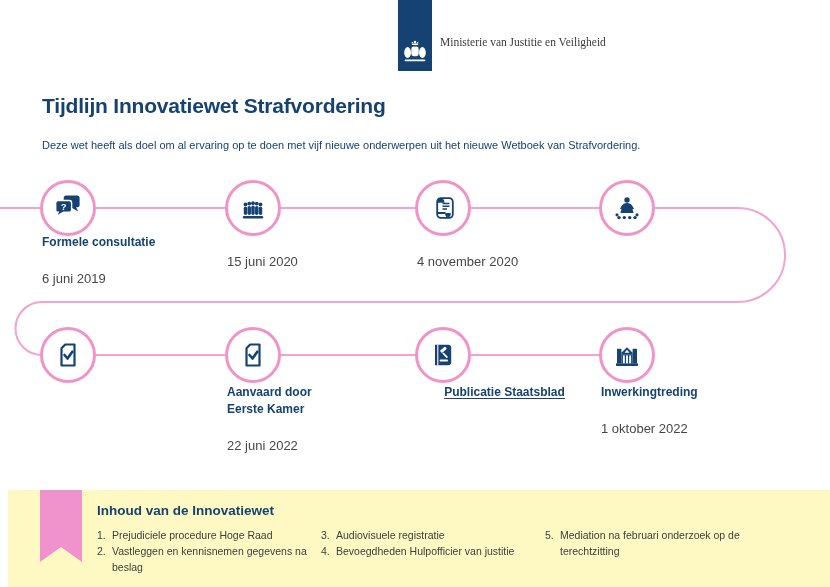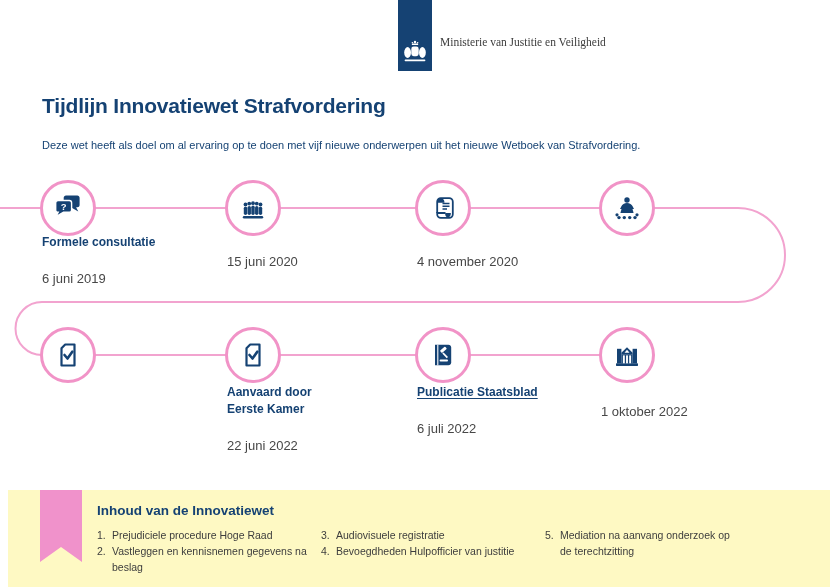--- a/index.html
+++ b/index.html
@@ -174,25 +174,25 @@
     <div class="m-date">15 juni 2020</div>
   </div>
   <div class="label" style="left:417px;top:234px;width:175px;">
     <div class="m-date">4 november 2020</div>
   </div>
 
   <div class="label" style="left:227px;top:384px;width:112px;">
     <div class="m-title">Aanvaard door Eerste Kamer</div>
     <div class="m-date">22 juni 2022</div>
   </div>
-  <div class="label" style="left:417px;top:384px;width:175px;">
+  <div class="label" style="left:417px;top:384px;width:175px;text-align:center;">
     <div class="m-title link">Publicatie Staatsblad</div>
-    <div class="m-date">6 juli 2022</div>
   </div>
   <div class="label" style="left:601px;top:384px;width:170px;">
+    <div class="m-title">Inwerkingtreding</div>
     <div class="m-date">1 oktober 2022</div>
   </div>
 
   <div class="inhoud-box">
     <div class="ribbon"></div>
     <div class="inhoud-heading">Inhoud van de Innovatiewet</div>
 
     <div class="inhoud-col" style="left:89px;width:238px;">
       <div class="inhoud-item">
         <span class="num">1.</span>
@@ -211,18 +211,18 @@
       </div>
       <div class="inhoud-item">
         <span class="num">4.</span>
         <span>Bevoegdheden Hulpofficier van justitie</span>
       </div>
     </div>
 
     <div class="inhoud-col" style="left:537px;width:198px;">
       <div class="inhoud-item">
         <span class="num">5.</span>
-        <span>Mediation na aanvang onderzoek op de terechtzitting</span>
+        <span>Mediation na februari onderzoek op de terechtzitting</span>
       </div>
     </div>
   </div>
 
 </div>
 
 </body></html>

